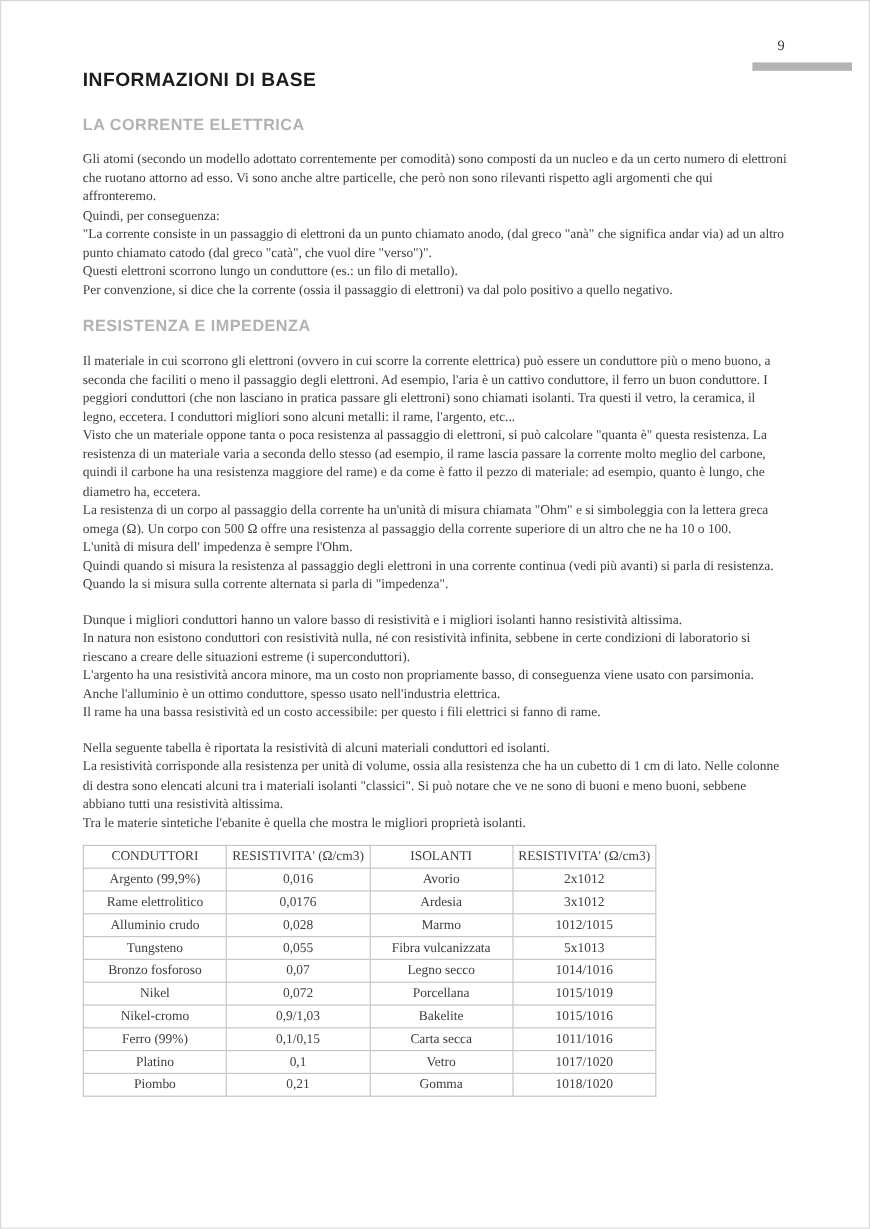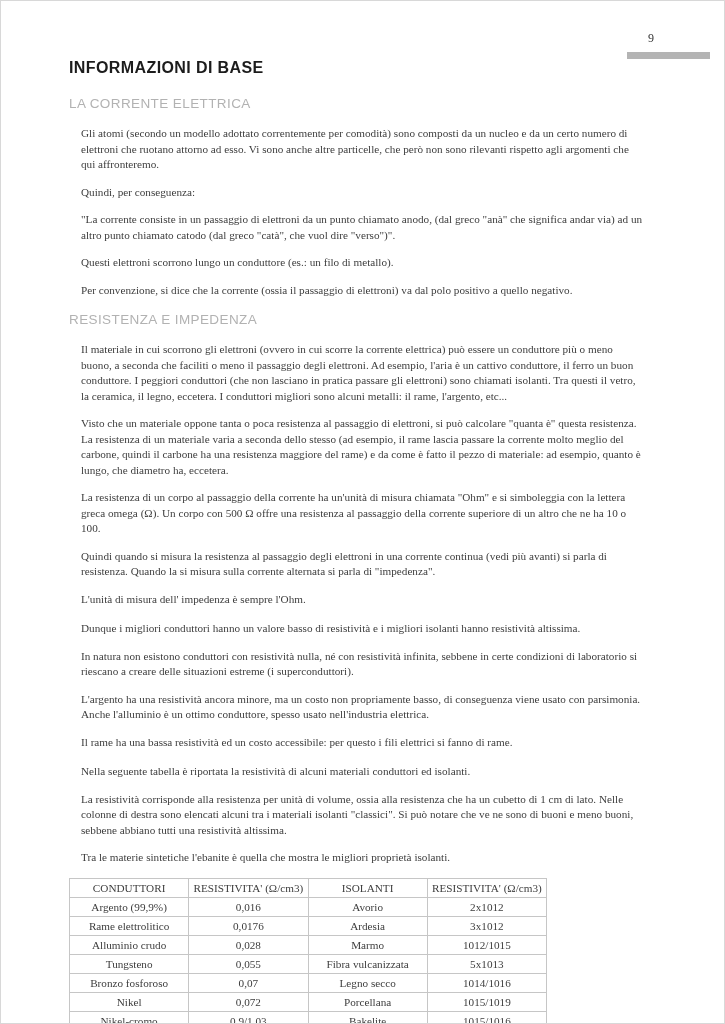--- a/index.html
+++ b/index.html
@@ -28,27 +28,27 @@
     position: absolute; left: 68px; top: 58px; width: 588px;
   }
   .doc-title {
     font-family: Liberation Sans, sans-serif;
     font-size: 16px; font-weight: 700; color: #1c1c1c;
     letter-spacing: 0.4px;
     margin: 0 0 19px 0;
   }
   .section-heading {
     font-family: "Liberation Sans", "DejaVu Sans", sans-serif;
-    font-size: 13.5px; font-weight: 400; color: #b2b2b2;
+    font-size: 13.5px; font-weight: 700; color: #b2b2b2;
     letter-spacing: 0.4px;
     margin: 0 0 15px 0;
   }
   .section-heading.mt { margin-top: 14px; }
   .body-par {
-    margin: 12px;
+    margin: 0;
     font-size: 11.2px; line-height: 15.5px; color: #3d3d3d;
   }
   .text-group { margin: 0; }
   .text-group.gap { margin-top: 14px; }
   .res-table {
     margin-top: 10px;
     width: 478px;
     border-collapse: collapse;
   }
   .res-table th, .res-table td {
@@ -84,22 +84,22 @@
         <p class="body-par">"La corrente consiste in un passaggio di elettroni da un punto chiamato anodo, (dal greco "anà" che significa andar via) ad un altro punto chiamato catodo (dal greco "catà", che vuol dire "verso")".</p>
         <p class="body-par">Questi elettroni scorrono lungo un conduttore (es.: un filo di metallo).</p>
         <p class="body-par">Per convenzione, si dice che la corrente (ossia il passaggio di elettroni) va dal polo positivo a quello negativo.</p>
       </div>
 
     <h2 class="section-heading mt">RESISTENZA E IMPEDENZA</h2>
     <div class="text-group">
         <p class="body-par">Il materiale in cui scorrono gli elettroni (ovvero in cui scorre la corrente elettrica) può essere un conduttore più o meno buono, a seconda che faciliti o meno il passaggio degli elettroni. Ad esempio, l'aria è un cattivo conduttore, il ferro un buon conduttore. I peggiori conduttori (che non lasciano in pratica passare gli elettroni) sono chiamati isolanti. Tra questi il vetro, la ceramica, il legno, eccetera. I conduttori migliori sono alcuni metalli: il rame, l'argento, etc...</p>
         <p class="body-par">Visto che un materiale oppone tanta o poca resistenza al passaggio di elettroni, si può calcolare "quanta è" questa resistenza. La resistenza di un materiale varia a seconda dello stesso (ad esempio, il rame lascia passare la corrente molto meglio del carbone, quindi il carbone ha una resistenza maggiore del rame) e da come è fatto il pezzo di materiale: ad esempio, quanto è lungo, che diametro ha, eccetera.</p>
         <p class="body-par">La resistenza di un corpo al passaggio della corrente ha un'unità di misura chiamata "Ohm" e si simboleggia con la lettera greca omega (Ω). Un corpo con 500 Ω offre una resistenza al passaggio della corrente superiore di un altro che ne ha 10 o 100.</p>
+        <p class="body-par">L'unità di misura dell' impedenza è sempre l'Ohm.</p>
         <p class="body-par">Quindi quando si misura la resistenza al passaggio degli elettroni in una corrente continua (vedi più avanti) si parla di resistenza. Quando la si misura sulla corrente alternata si parla di "impedenza".</p>
-        <p class="body-par">L'unità di misura dell' impedenza è sempre l'Ohm.</p>
       </div>
     <div class="text-group gap">
         <p class="body-par">Dunque i migliori conduttori hanno un valore basso di resistività e i migliori isolanti hanno resistività altissima.</p>
         <p class="body-par">In natura non esistono conduttori con resistività nulla, né con resistività infinita, sebbene in certe condizioni di laboratorio si riescano a creare delle situazioni estreme (i superconduttori).</p>
         <p class="body-par">L'argento ha una resistività ancora minore, ma un costo non propriamente basso, di conseguenza viene usato con parsimonia. Anche l'alluminio è un ottimo conduttore, spesso usato nell'industria elettrica.</p>
         <p class="body-par">Il rame ha una bassa resistività ed un costo accessibile: per questo i fili elettrici si fanno di rame.</p>
       </div>
     <div class="text-group gap">
         <p class="body-par">Nella seguente tabella è riportata la resistività di alcuni materiali conduttori ed isolanti.</p>
         <p class="body-par">La resistività corrisponde alla resistenza per unità di volume, ossia alla resistenza che ha un cubetto di 1 cm di lato. Nelle colonne di destra sono elencati alcuni tra i materiali isolanti "classici". Si può notare che ve ne sono di buoni e meno buoni, sebbene abbiano tutti una resistività altissima.</p>

